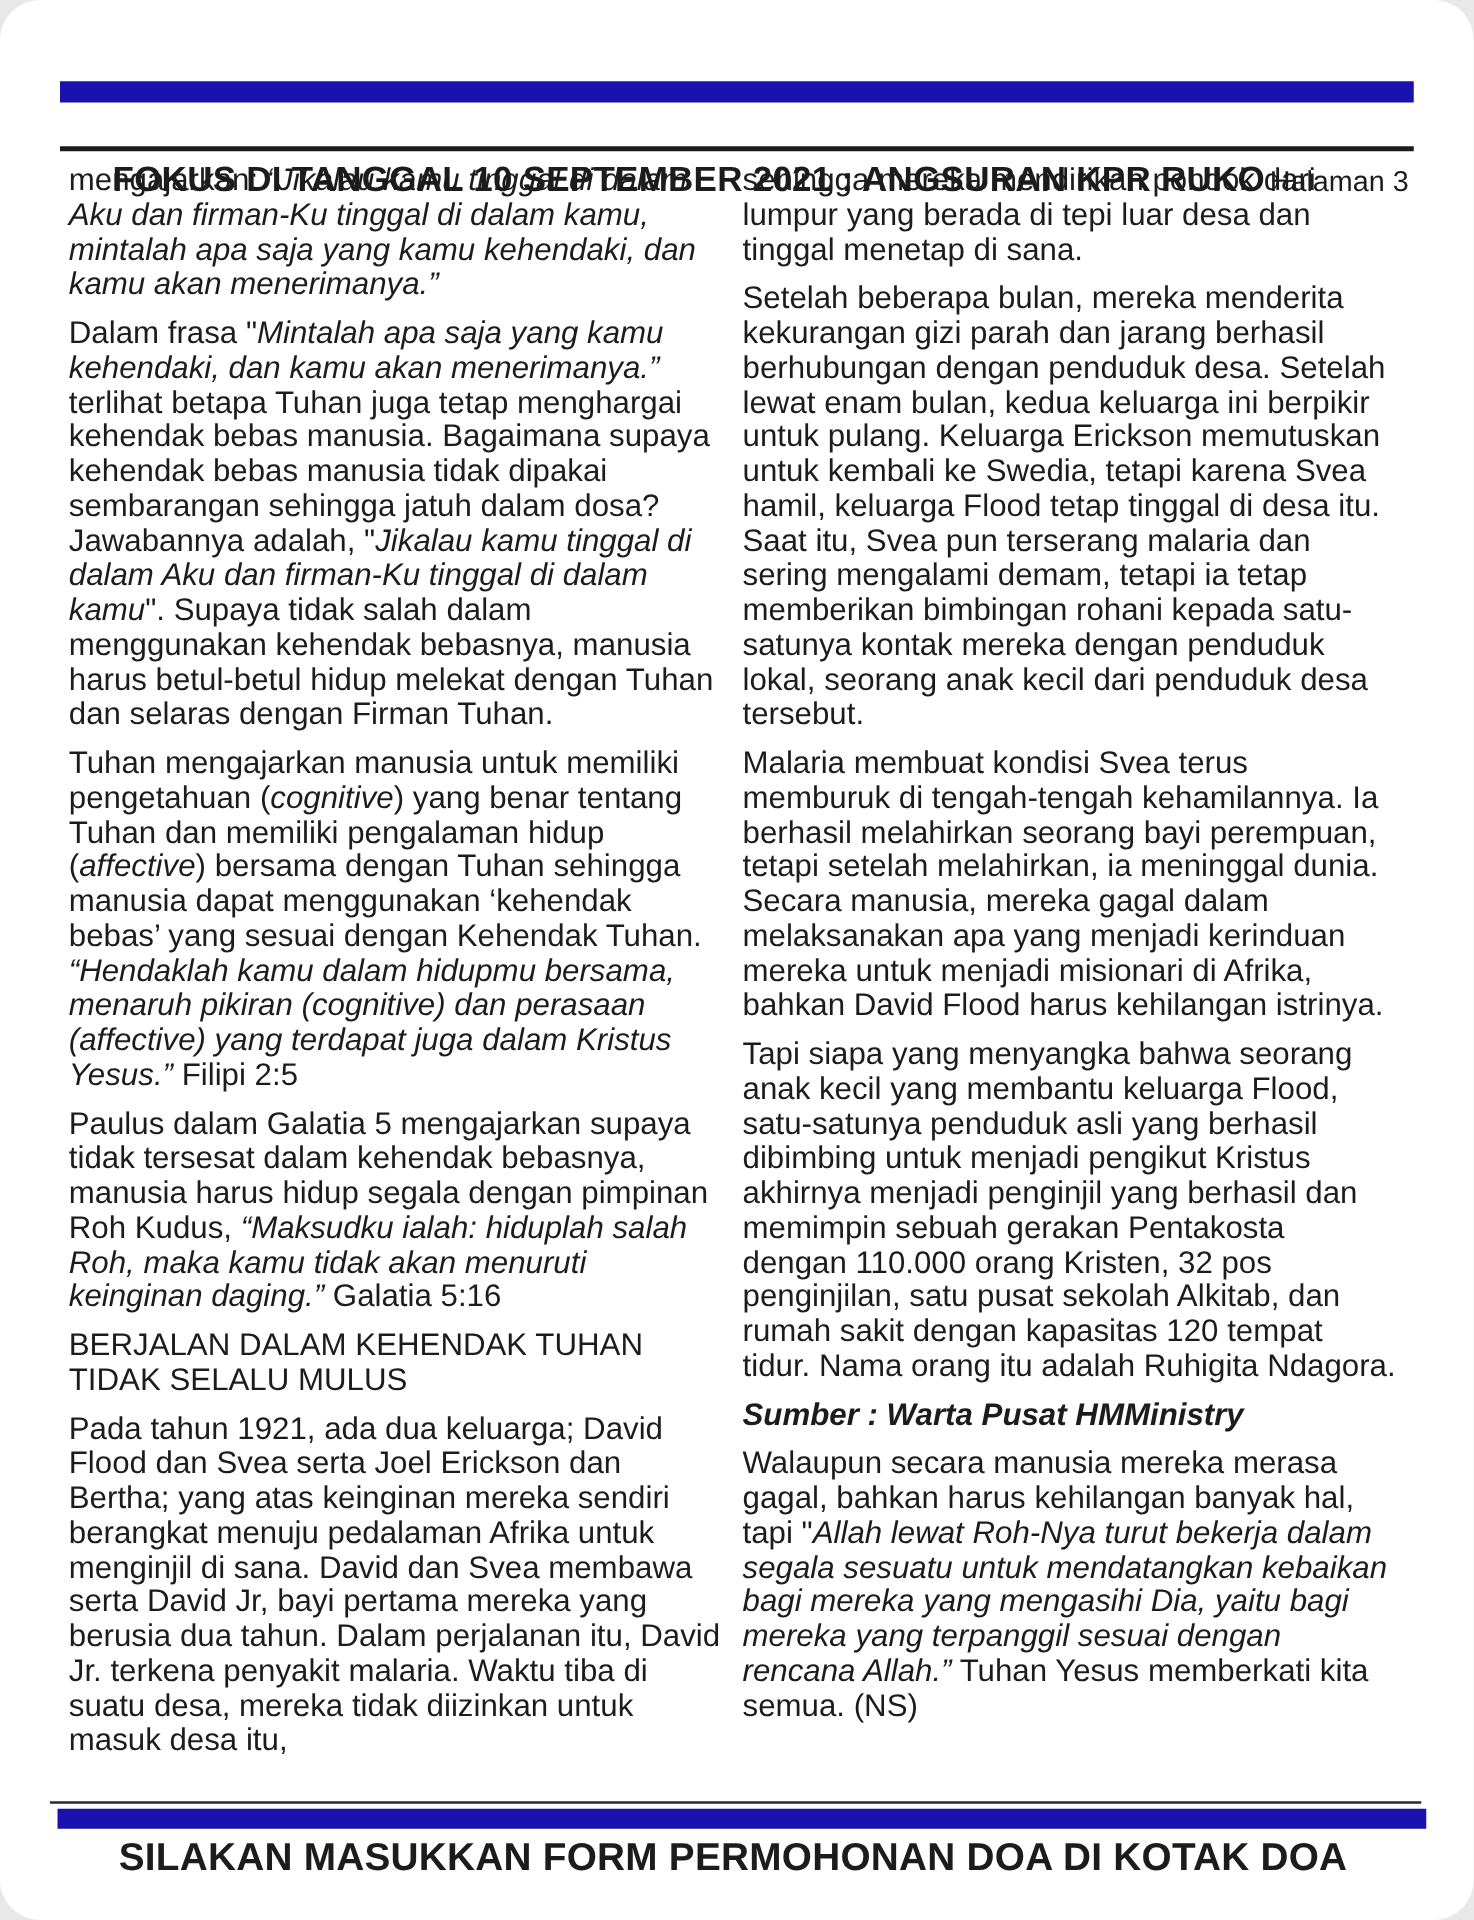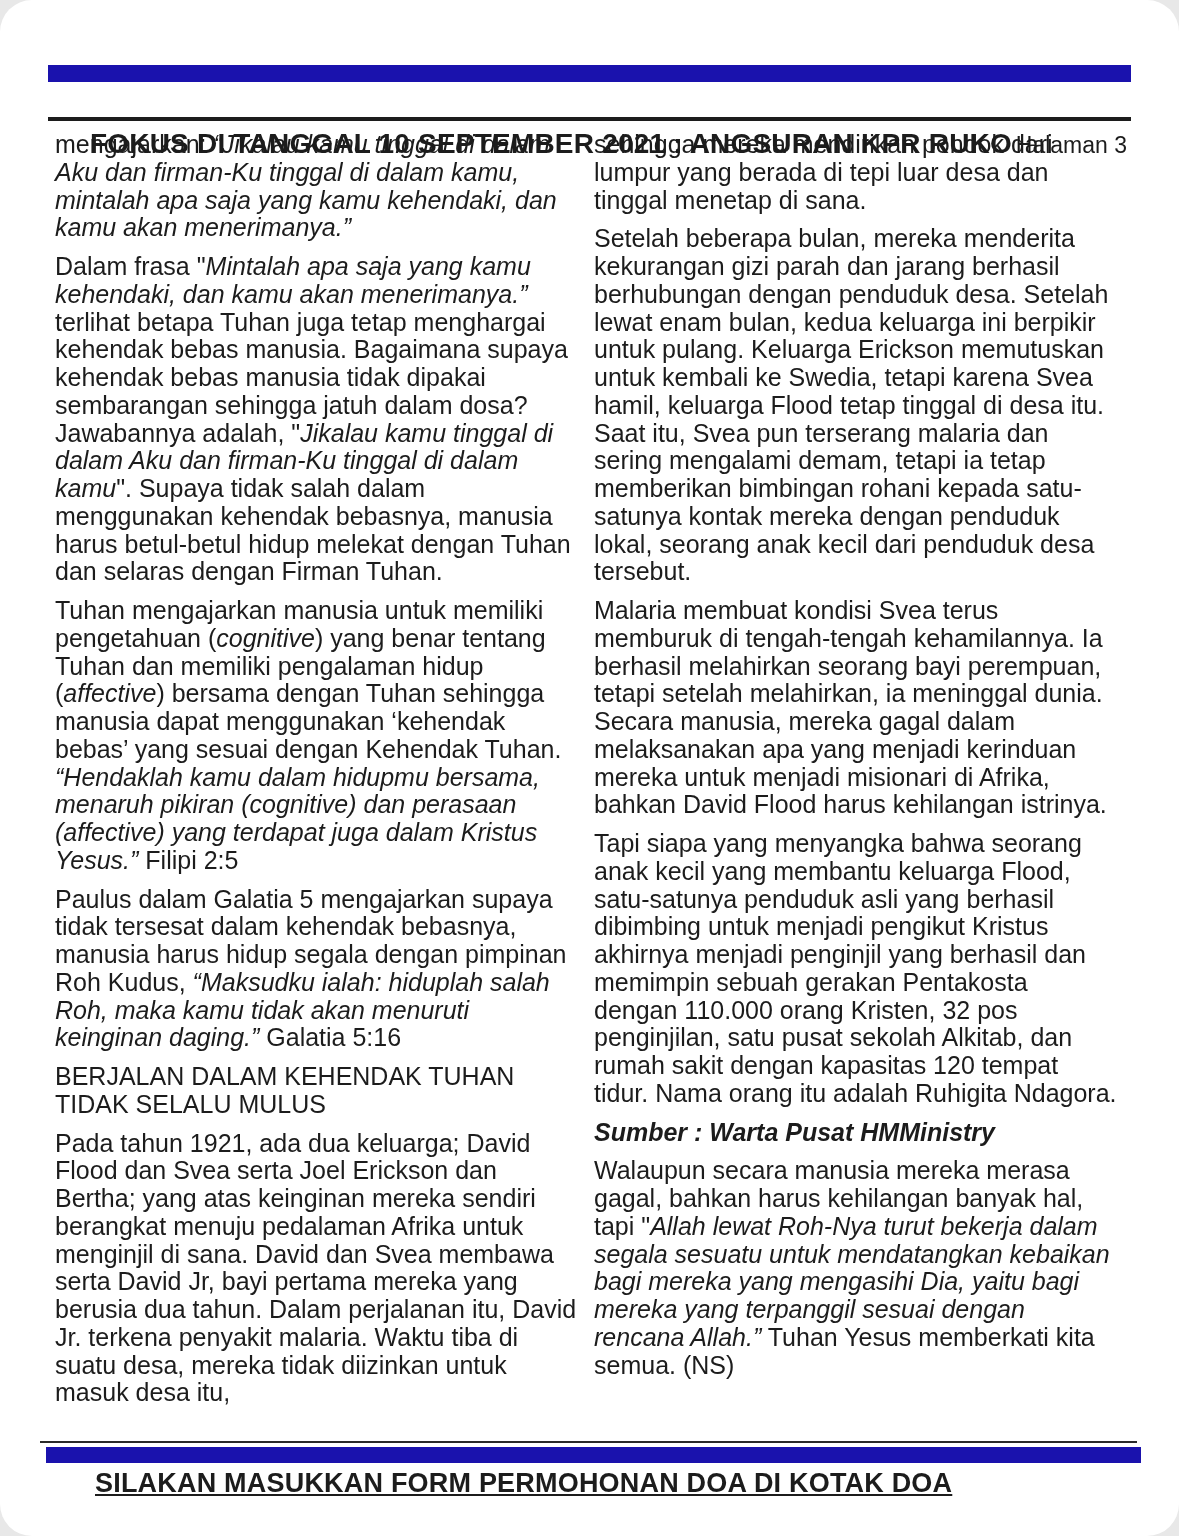--- a/index.html
+++ b/index.html
@@ -74,24 +74,23 @@
   }
   .footer-blue-bar {
     position: absolute;
     left: 46px; top: 1447px;
     width: 1095px; height: 16px;
   }
   .footer-text {
     position: absolute;
     left: 95px; top: 1468px;
     font-weight: 700;
-    font-size: 27px;
+    font-size: 31px;
     letter-spacing: 0.2px;
     white-space: nowrap;
-    text-decoration: underline;
   }
 </style>
 </head>
 <body>
 
 <div class="page" style="color: rgb(28, 28, 28);">
 
   <div class="top-blue-bar accent" style="background: rgb(26, 18, 173);"></div>
 
   <div class="header-row">

